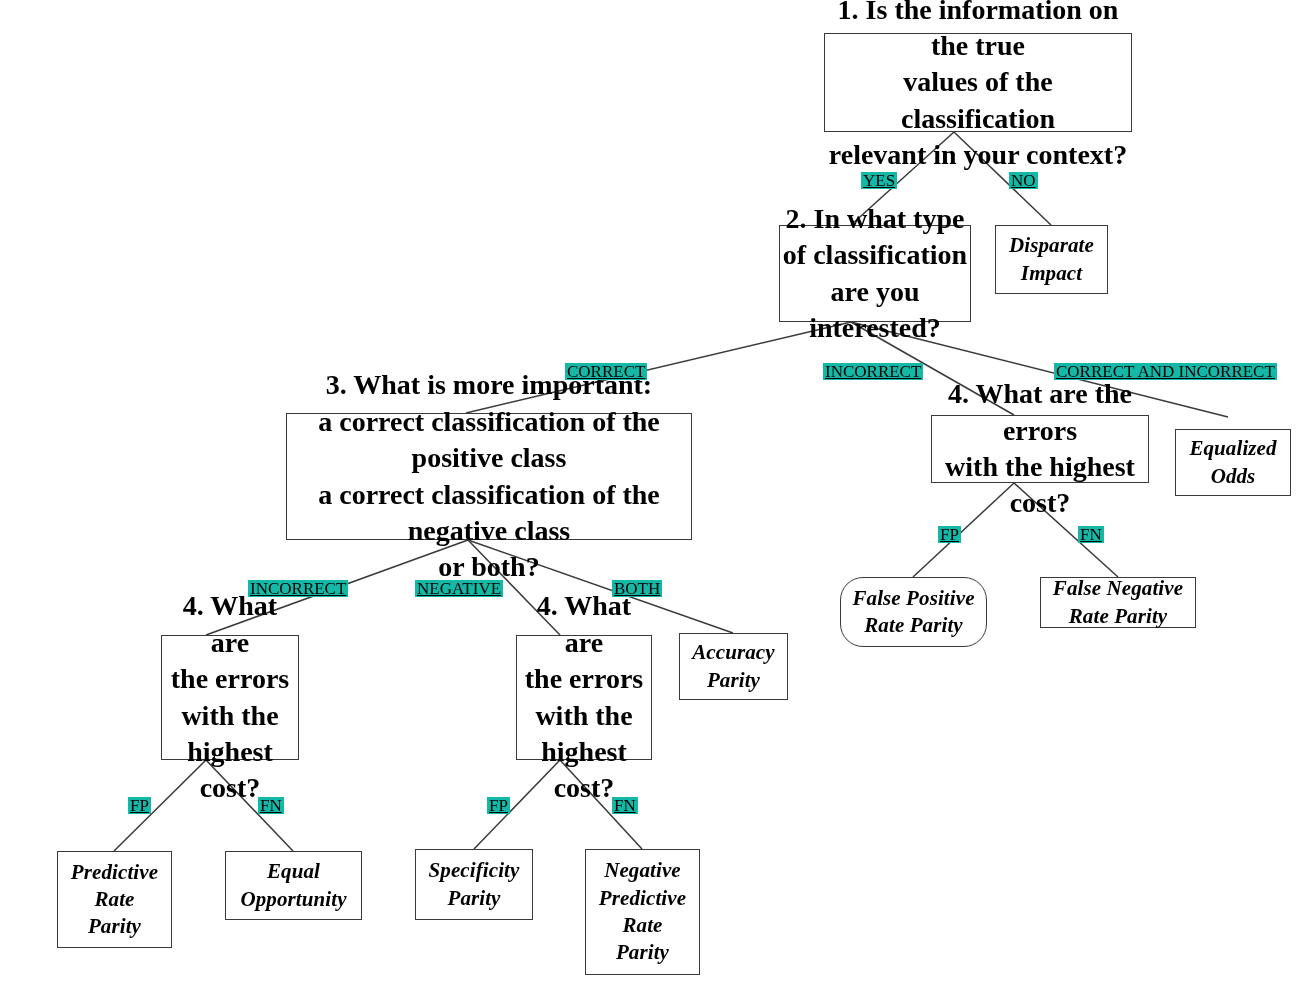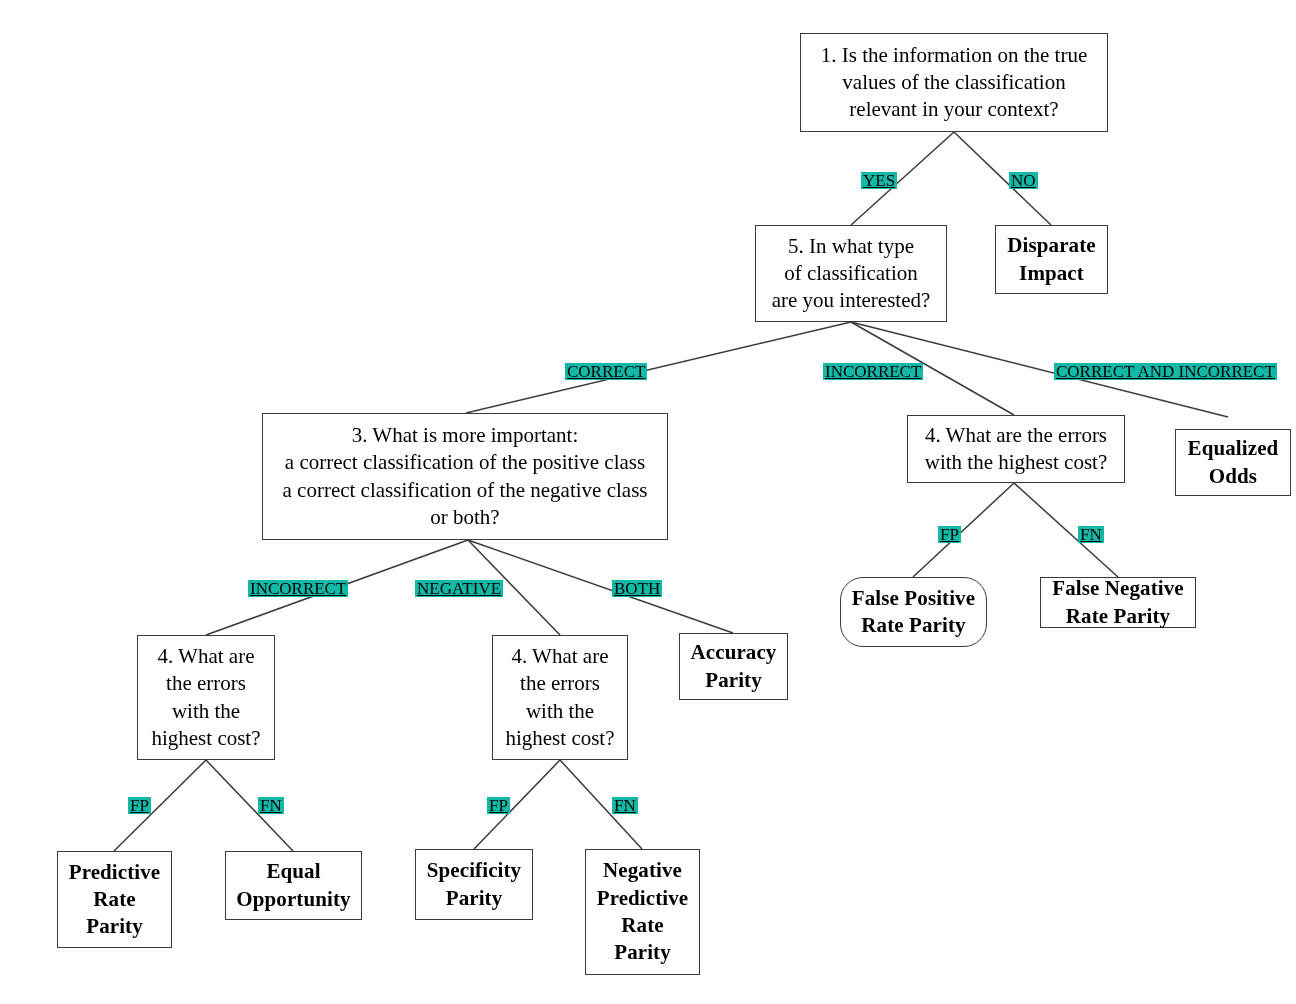--- a/index.html
+++ b/index.html
@@ -31,27 +31,29 @@
     display: flex;
     flex-direction: column;
     align-items: center;
     justify-content: center;
     text-align: center;
     color: #000000;
     line-height: 1.30;
     white-space: pre-line;
   }
   .node.question {
-    font-weight: normal;
-    font-size: 21px;
+    font-weight: bold;
+    font-size: 28px;
+    margin-left: 24px;
   }
   .node.leaf {
     font-weight: bold;
     font-size: 21px;
     letter-spacing: 0.1px;
+    font-style: italic;
   }
   .edge-label {
     position: absolute;
     font-size: 17px;
     color: #000000;
     background: #14b8a6;
     padding: 0 2px;
     white-space: nowrap;
     line-height: 1;
     text-decoration: underline;
@@ -76,21 +78,21 @@
       <line x1="206" y1="760" x2="114" y2="851" stroke="#3a3a3a" stroke-width="1.5"></line>
       <line x1="206" y1="760" x2="293" y2="851" stroke="#3a3a3a" stroke-width="1.5"></line>
       <line x1="560" y1="760" x2="474" y2="849" stroke="#3a3a3a" stroke-width="1.5"></line>
       <line x1="560" y1="760" x2="642" y2="849" stroke="#3a3a3a" stroke-width="1.5"></line>
     </svg>
 
   <div id="node-layer">
       <div class="node question" style="left: 800px; top: 33px; width: 308px; height: 99px;">1. Is the information on the true
 values of the classification
 relevant in your context?</div>
-      <div class="node question" style="left: 755px; top: 225px; width: 192px; height: 97px;">5. In what type
+      <div class="node question" style="left: 755px; top: 225px; width: 192px; height: 97px;">2. In what type
 of classification
 are you interested?</div>
       <div class="node leaf" style="left: 995px; top: 225px; width: 113px; height: 69px;">Disparate
 Impact</div>
       <div class="node question" style="left: 262px; top: 413px; width: 406px; height: 127px;">3. What is more important:
 a correct classification of the positive class
 a correct classification of the negative class
 or both?</div>
       <div class="node question" style="left: 907px; top: 415px; width: 218px; height: 68px;">4. What are the errors
 with the highest cost?</div>

